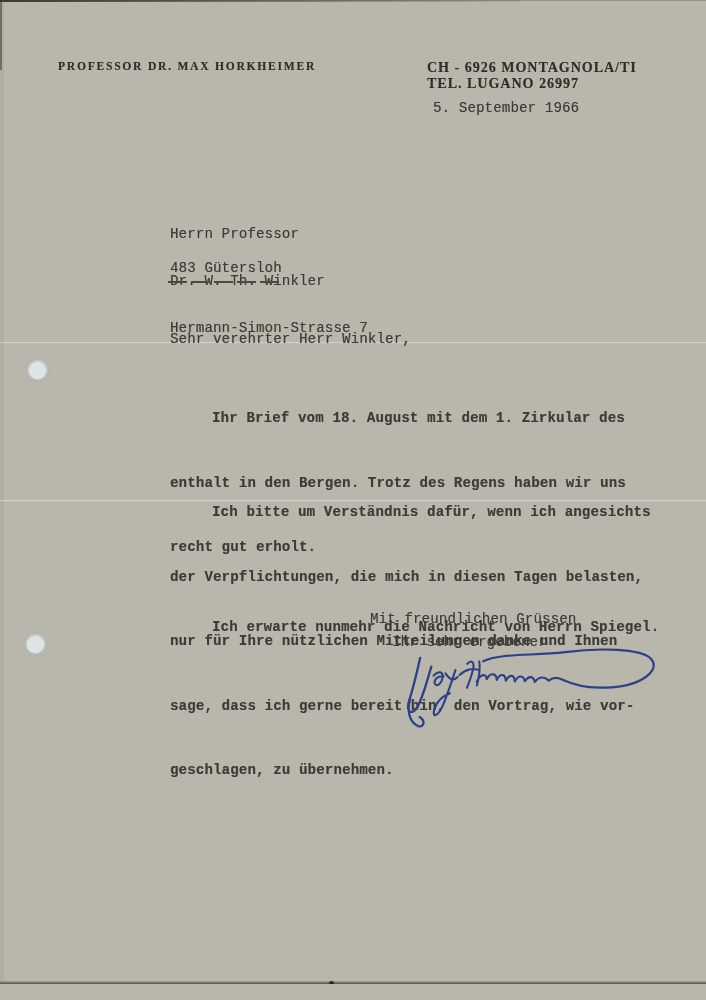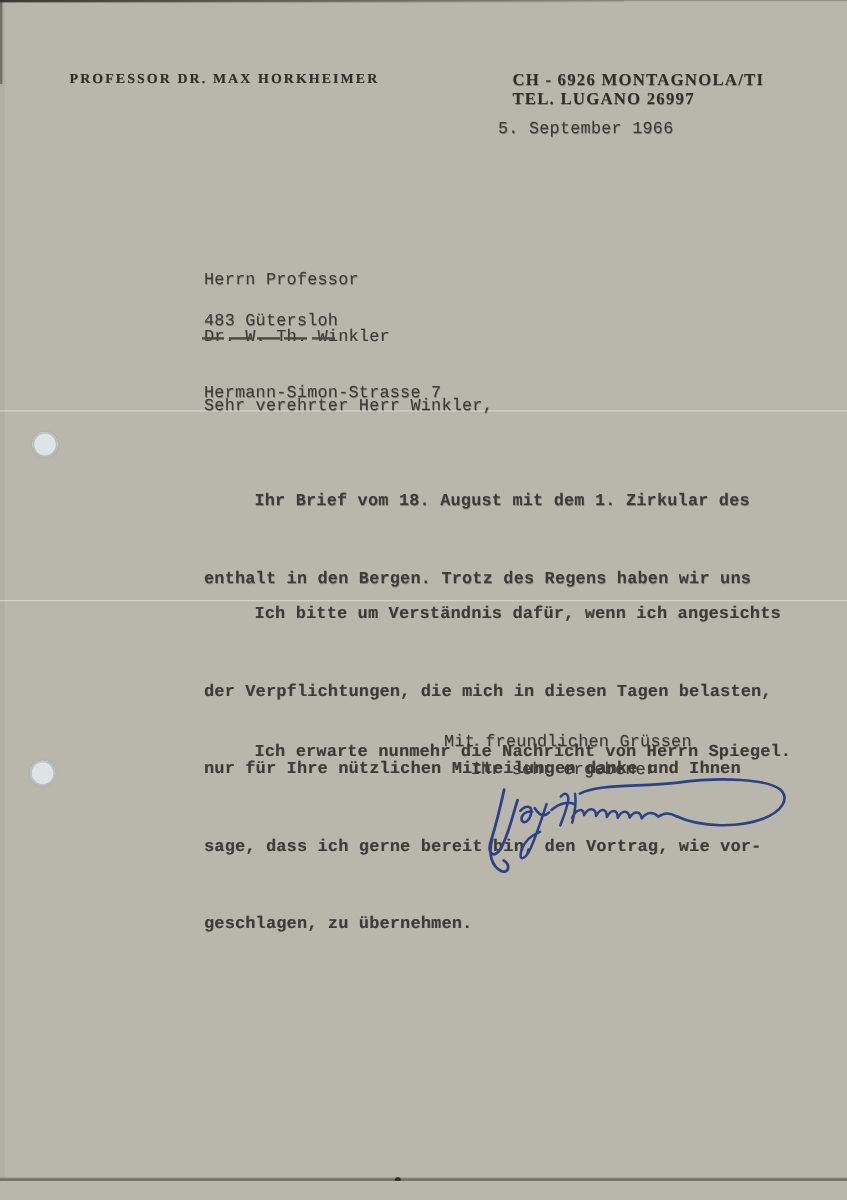--- a/index.html
+++ b/index.html
@@ -31,21 +31,21 @@
     text-shadow:0.3px 0.3px 0 rgba(49,46,39,0.4);
   }
   .lh-right{
     position:absolute;left:427px;top:60px;
     font-family:"Liberation Serif","DejaVu Serif",serif;
     font-size:14px;font-weight:bold;letter-spacing:1px;
     color:var(--letterhead_ink,#312e27);
     line-height:15.5px;
     text-shadow:0.3px 0.3px 0 rgba(49,46,39,0.4);
   }
-  .date{position:absolute;left:415px;top:100px;text-align:right;}
+  .date{position:absolute;left:433px;top:100px;text-align:right;}
   
   .recipient{position:absolute;left:170px;top:195px;line-height:15.8px;}
   .city{position:absolute;left:170px;top:260px;}
   .city-underline{
     position:absolute;left:168px;top:281px;width:113px;height:2px;
     background:repeating-linear-gradient(90deg,#4c4941 0 19px,rgba(76,73,65,0) 19px 23px);
   }
   .salutation{position:absolute;left:170px;top:331px;}
   .para{position:absolute;left:170px;line-height:21.5px;font-weight:bold;}
   .p1{top:365px;}
@@ -106,20 +106,21 @@
     <div>Hermann-Simon-Strasse 7</div>
   </div>
   <div class="city typed">483 Gütersloh</div>
   <div class="city-underline"></div>
 
   <div class="salutation typed">Sehr verehrter Herr Winkler,</div>
 
   <div class="para p1 typed">
     <div class="indent">Ihr Brief vom 18. August mit dem 1. Zirkular des</div>
     <div>enthalt in den Bergen. Trotz des Regens haben wir uns</div>
+    <div>recht gut erholt.</div>
   </div>
 
   <div class="para p2 typed">
     <div class="indent">Ich bitte um Verständnis dafür, wenn ich angesichts</div>
     <div>der Verpflichtungen, die mich in diesen Tagen belasten,</div>
     <div>nur für Ihre nützlichen Mitteilungen danke und Ihnen</div>
     <div>sage, dass ich gerne bereit bin, den Vortrag, wie vor-</div>
     <div>geschlagen, zu übernehmen.</div>
   </div>
 

